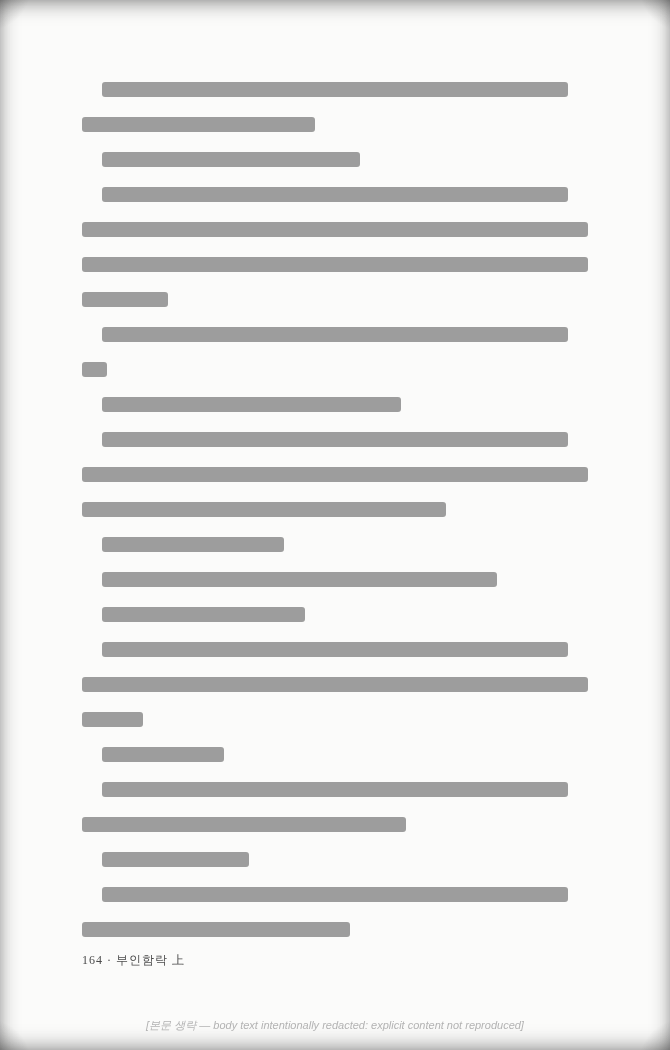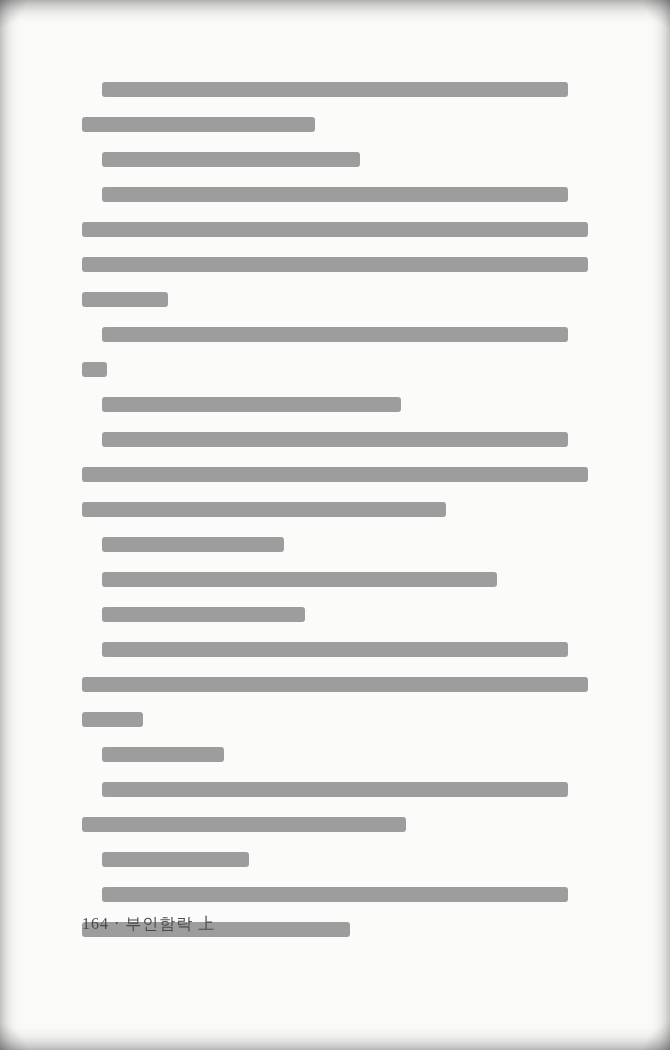--- a/index.html
+++ b/index.html
@@ -52,22 +52,22 @@
   }
   .bar {
     height: 15px;
     background: #7d7d7d;
     border-radius: 3px;
     opacity: 0.75;
   }
   .footer {
     position: absolute;
     left: 82px;
-    top: 914px;
-    font-size: 16px;
+    top: 952px;
+    font-size: 12px;
     letter-spacing: 1px;
     color: #4b4b4b;
   }
   .notice {
     position: absolute;
     left: 0;
     right: 0;
     top: 1018px;
     text-align: center;
     font-size: 11px;
@@ -161,13 +161,14 @@
       </div>
       <div class="line">
         <div class="bar" style="margin-left: 0px; width: 268px;"></div>
       </div>
     </div>
 
   <div class="footer">
     <span>164 · 부인함락 上</span>
   </div>
 
+  <div class="notice">[본문 생략 — body text intentionally redacted: explicit content not reproduced]</div>
 </div>
 
 </body></html>

